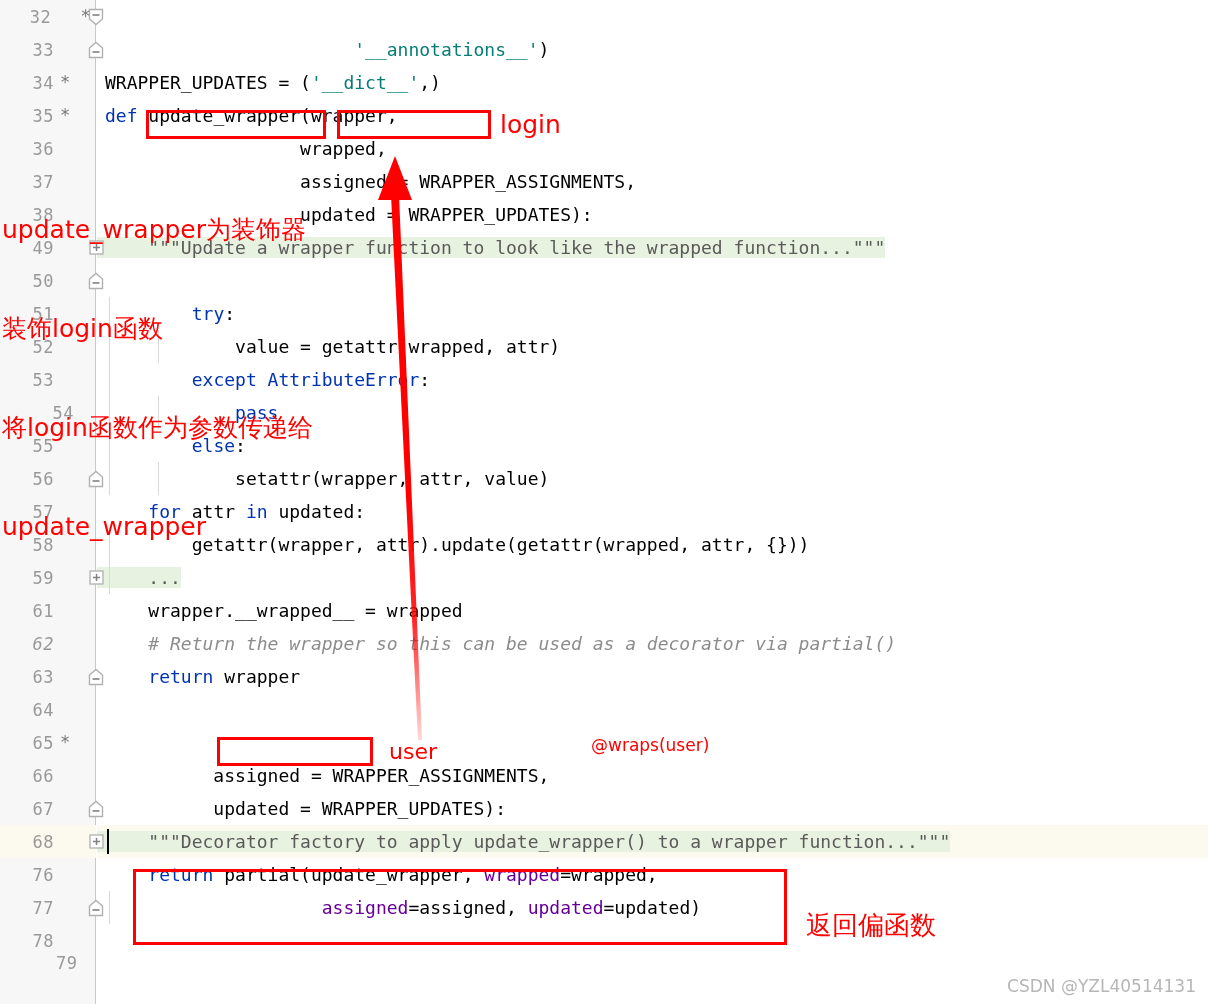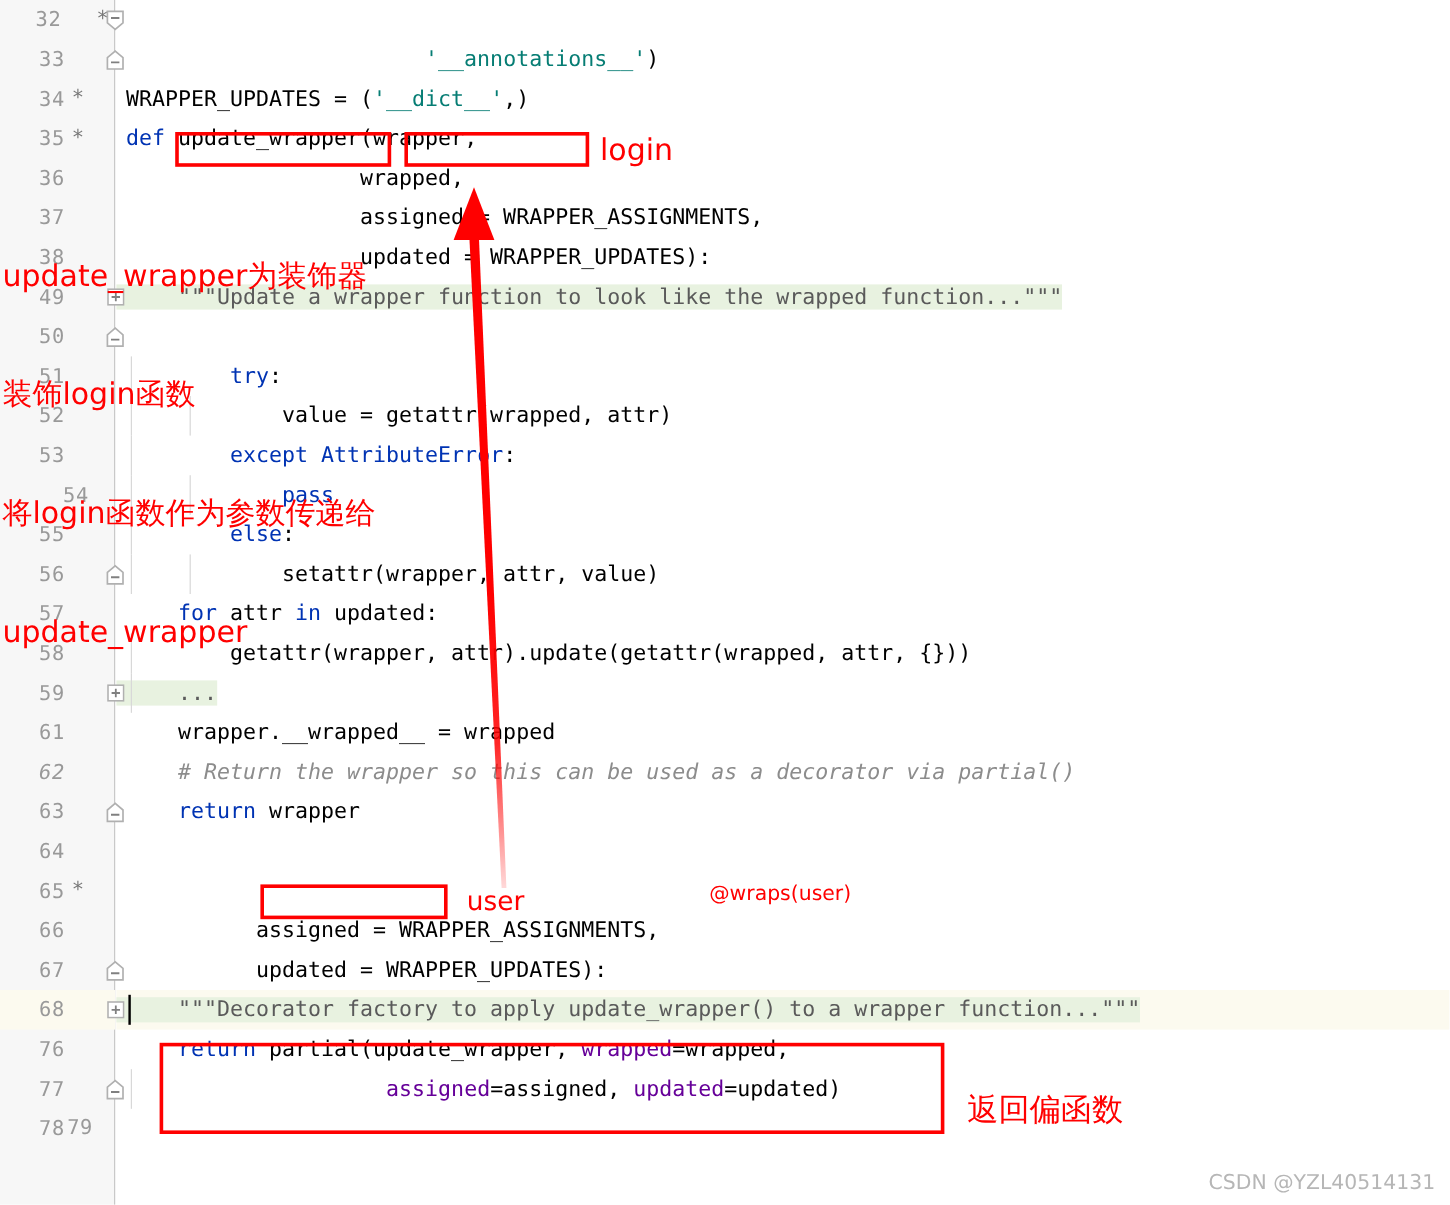--- a/index.html
+++ b/index.html
@@ -340,21 +340,21 @@
       <div class="fold" style="top: 891px;">
         <svg width="16" height="18" viewBox="0 0 16 18">
           <path d="M1.5 16.5 H14.5 V7 L8 1.5 L1.5 7 Z" fill="#ffffff" stroke="#b0b0b0" stroke-width="1.4"></path>
           <line x1="4.5" y1="11" x2="11.5" y2="11" stroke="#808080" stroke-width="1.6"></line>
         </svg>
       </div>
       <div class="gutter-line" style="top: 924px;">
         <span class="lnum">78</span>
         <span class="star"></span>
       </div>
-      <div class="gutter-line" style="top: 923px; padding-left: 32px;">
+      <div class="gutter-line" style="top: 946px; padding-left: 32px;">
         <span class="lnum">79</span>
         <span class="star"></span>
       </div>
     </div>
 
   <div class="anno-box" style="left:146px; top:110px; width:180px; height:29px;"></div>
 
   <div class="anno-box" style="left:337px; top:110px; width:154px; height:29px;"></div>
 
   <div class="anno" style="left:500px; top:110px; font-size:25px; line-height:29px;">login</div>

